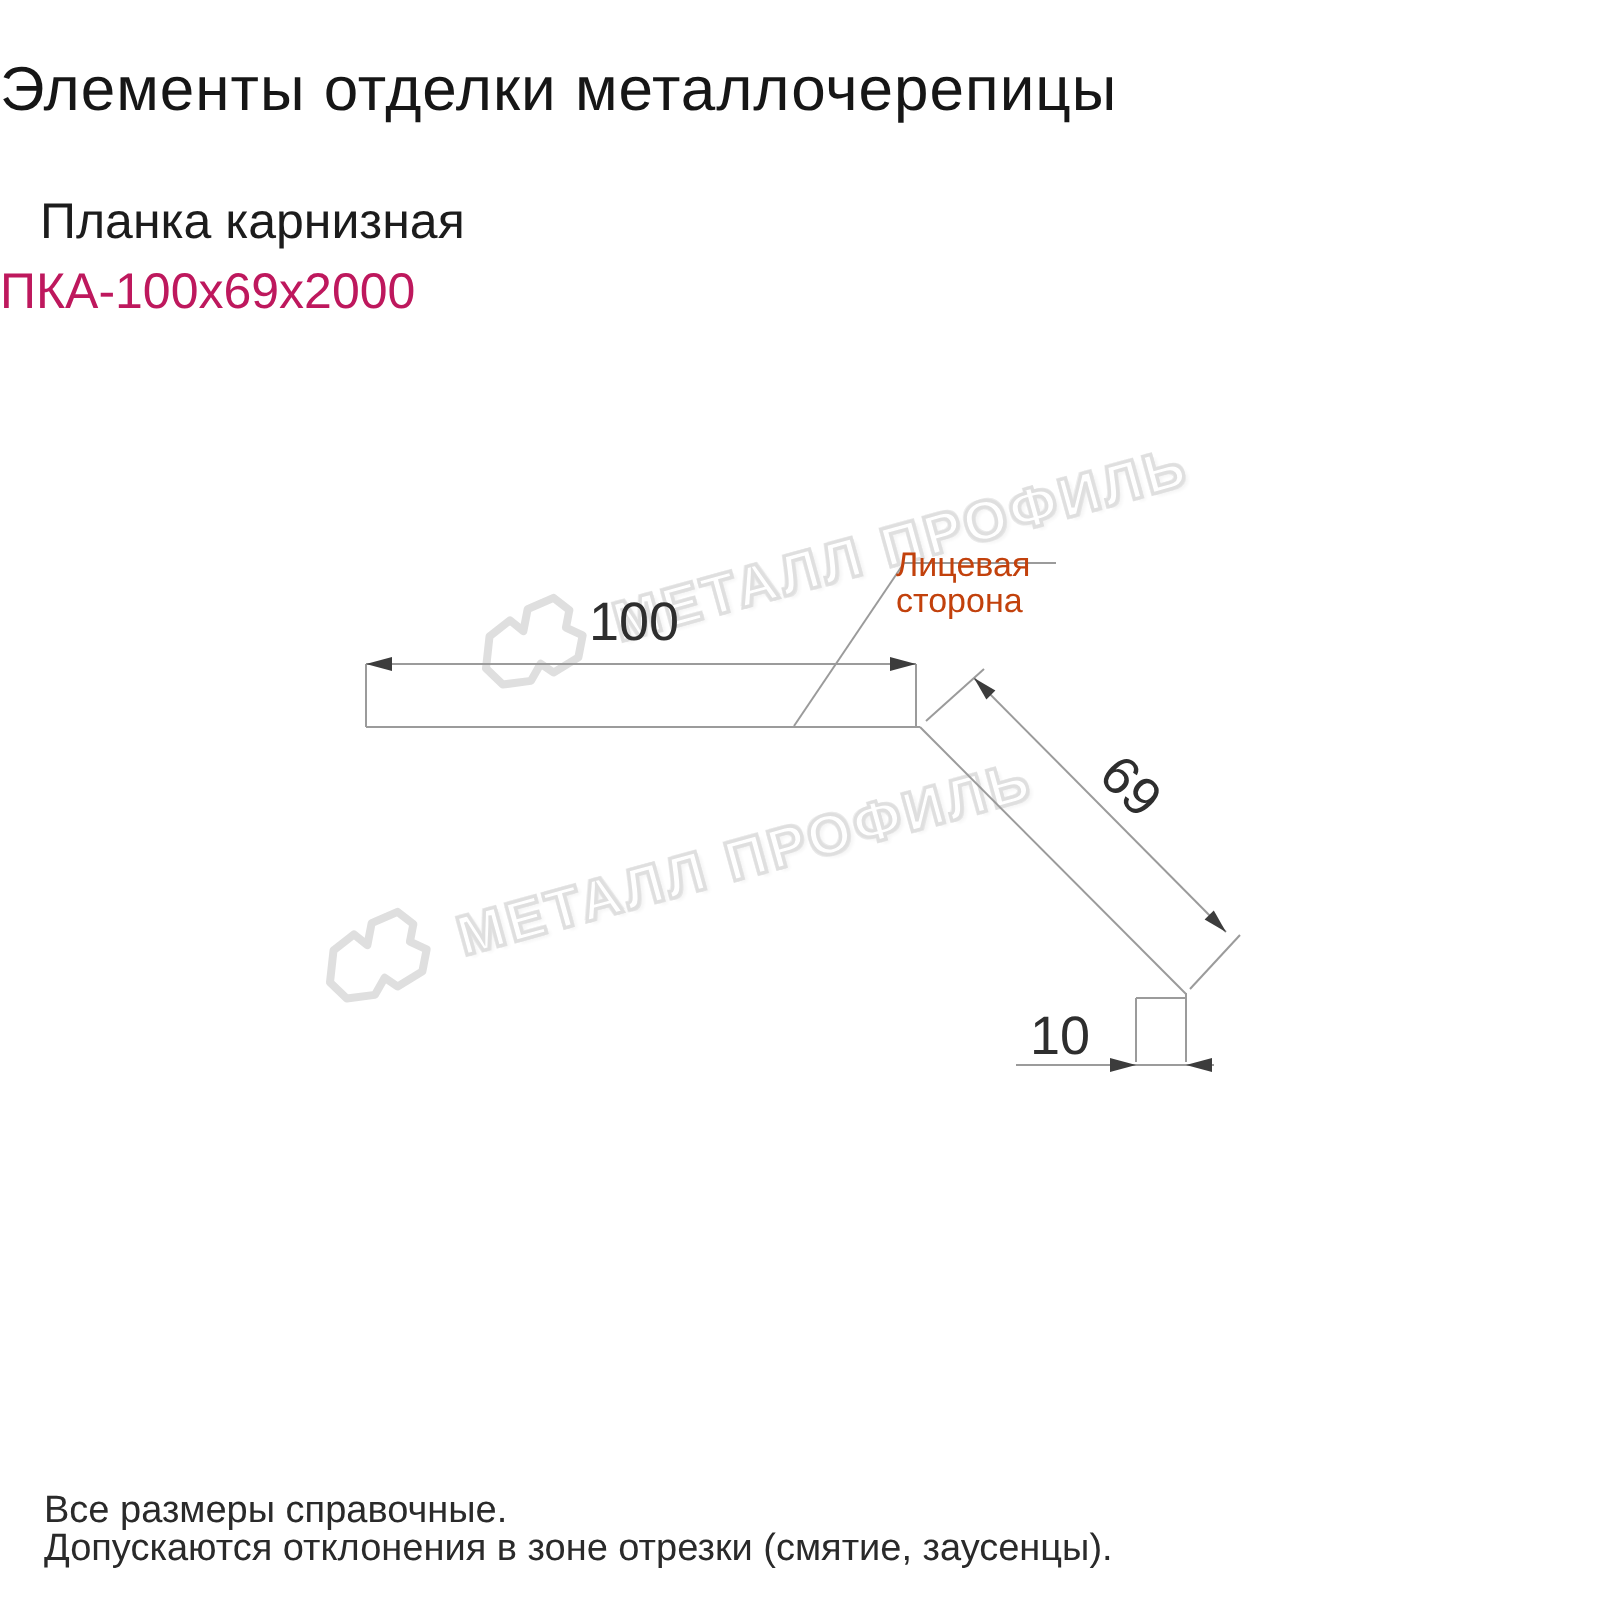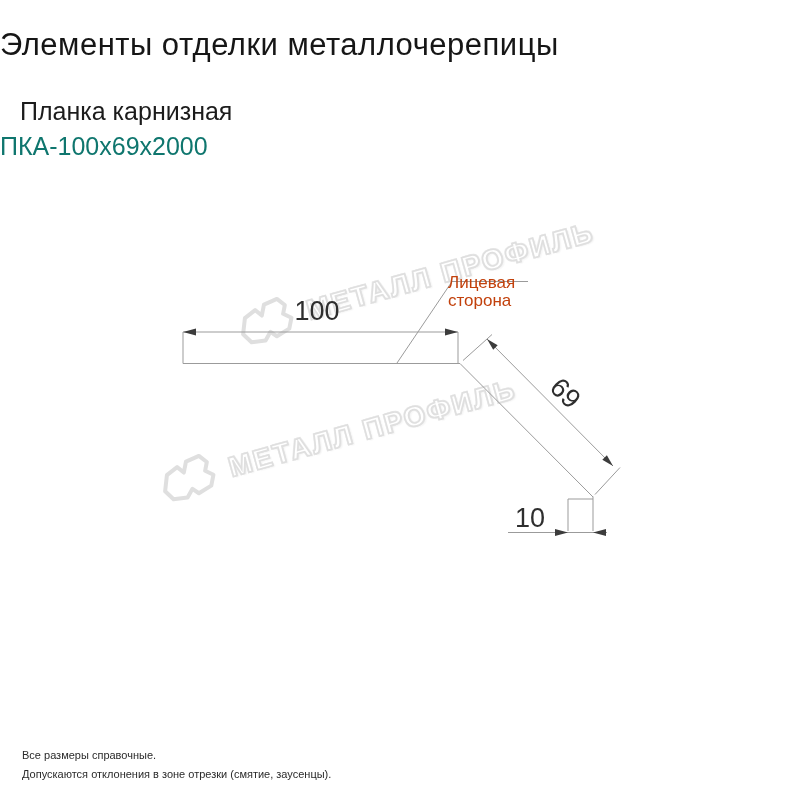--- a/index.html
+++ b/index.html
@@ -8,21 +8,21 @@
     width: 800px;
     height: 800px;
     background: #ffffff;
     overflow: hidden;
     font-family: "Liberation Sans", "DejaVu Sans", sans-serif;
     color: #1c1c1c;
   }
   .centered { position: absolute; left: 0; width: 800px; white-space: nowrap; }
   .title     { top: 27px;  font-size: 31px; color: #161616; letter-spacing: 0.5px; }
   .subtitle1 { top: 97px;  font-size: 25px; color: #1c1c1c; margin-left: 20px; }
-  .subtitle2 { top: 132px; font-size: 25px; color: #0f766e; }
+  .subtitle2 { top: 132px; font-size: 25px; color: #be185d; }
 
   
   .wm {
     position: absolute;
     display: flex;
     align-items: center;
     gap: 12px;
     transform: rotate(-15.5deg);
     transform-origin: left center;
     z-index: 1;
@@ -64,21 +64,21 @@
     line-height: 17.5px;
     color: #c2410c;
     text-align: left;
     margin-top: 12px;
   }
   .footer {
     position: absolute;
     left: 22px;
     top: 746px;
     z-index: 3;
-    font-size: 11px;
+    font-size: 19px;
     line-height: 19px;
     color: #2a2a2a;
     white-space: nowrap;
   }
 </style>
 </head>
 <body>
 
 <div id="page">
 

